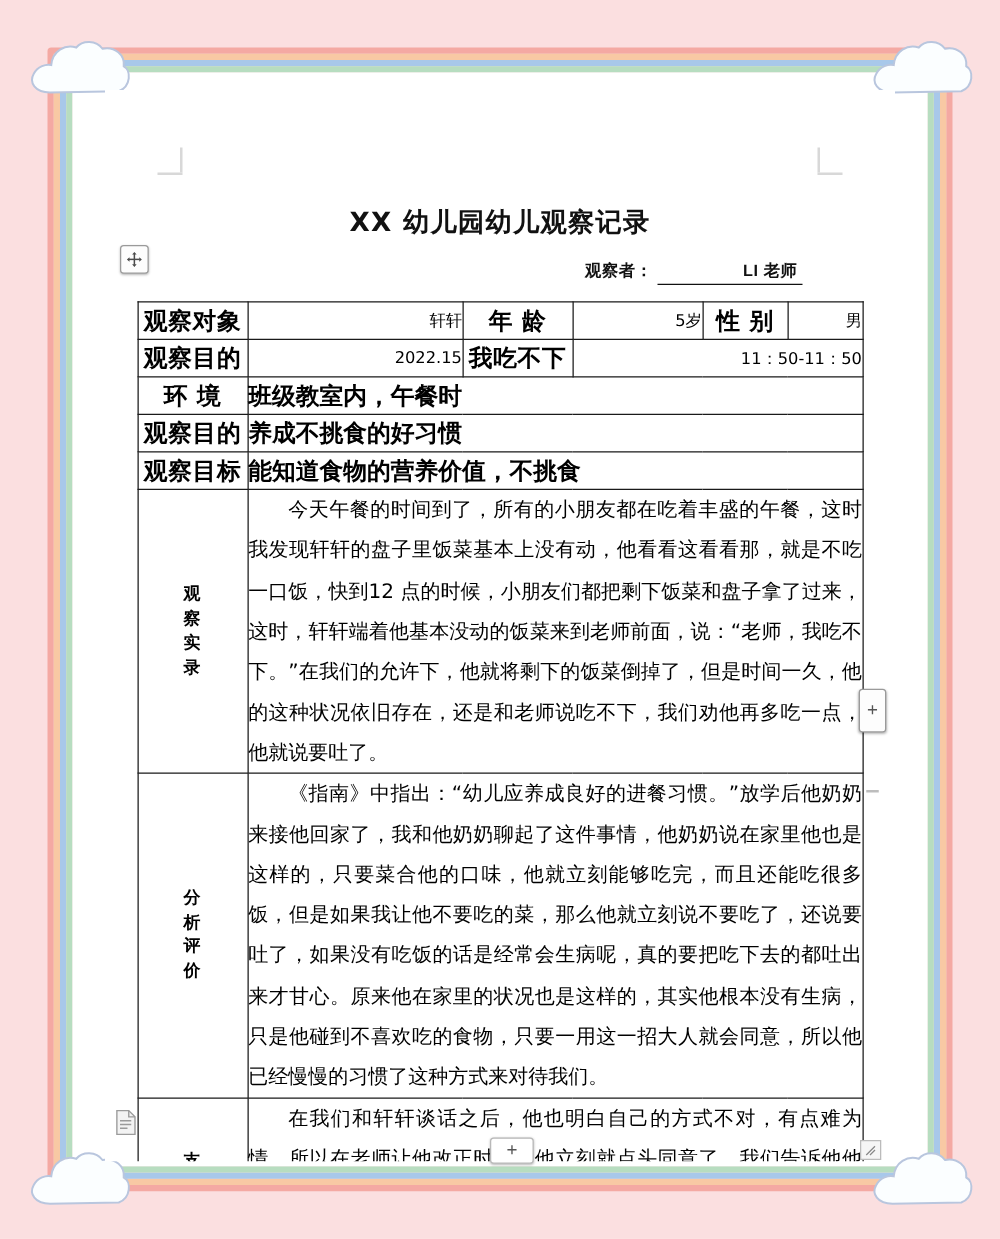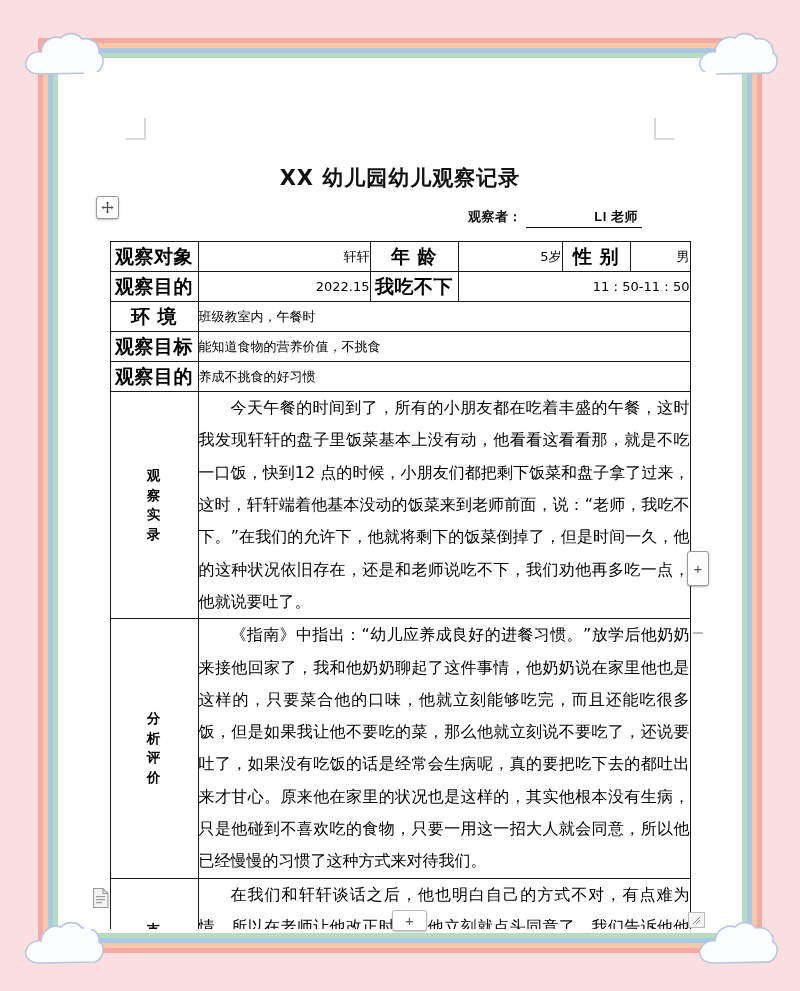--- a/index.html
+++ b/index.html
@@ -146,25 +146,26 @@
     height: 29px;
     font-family: "DejaVu Sans", "Liberation Sans", sans-serif;
   }
   .val {
     font-size: 13px;
     text-align: right;
     height: 29px;
     font-family: "DejaVu Sans", "Liberation Sans", sans-serif;
   }
   .val-left {
-    font-size: 13px;
+    font-size: 19px;
     text-align: left;
     padding-left: 9px;
     height: 29px;
     font-family: "DejaVu Sans", "Liberation Sans", sans-serif;
+    font-weight: bold;
   }
 
   .vlabel {
     font-size: 13.5px;
     font-weight: 700;
     font-family: "DejaVu Sans", "Liberation Sans", sans-serif;
     text-align: center;
     line-height: 1.45;
     letter-spacing: 1px;
     padding: 6px 0;
@@ -330,26 +331,26 @@
         <td class="lbl">观察目的</td>
         <td class="val">2022.15</td>
         <td class="lbl">我吃不下</td>
         <td class="val" colspan="3">11：50-11：50</td>
       </tr>
       <tr>
         <td class="lbl">环  境</td>
         <td class="val-left" colspan="5">班级教室内，午餐时</td>
       </tr>
       <tr>
+        <td class="lbl">观察目的</td>
+        <td class="val-left" colspan="5">养成不挑食的好习惯</td>
+      </tr>
+      <tr>
         <td class="lbl">观察目标</td>
         <td class="val-left" colspan="5">能知道食物的营养价值，不挑食</td>
-      </tr>
-      <tr>
-        <td class="lbl">观察目的</td>
-        <td class="val-left" colspan="5">养成不挑食的好习惯</td>
       </tr>
       <tr>
         <td class="vlabel">
           <span>观</span>
           <span>察</span>
           <span>实</span>
           <span>录</span>
         </td>
         <td class="para" colspan="5">今天午餐的时间到了，所有的小朋友都在吃着丰盛的午餐，这时我发现轩轩的盘子里饭菜基本上没有动，他看看这看看那，就是不吃一口饭，快到12 点的时候，小朋友们都把剩下饭菜和盘子拿了过来，这时，轩轩端着他基本没动的饭菜来到老师前面，说：“老师，我吃不下。”在我们的允许下，他就将剩下的饭菜倒掉了，但是时间一久，他的这种状况依旧存在，还是和老师说吃不下，我们劝他再多吃一点，他就说要吐了。</td>
       </tr>

